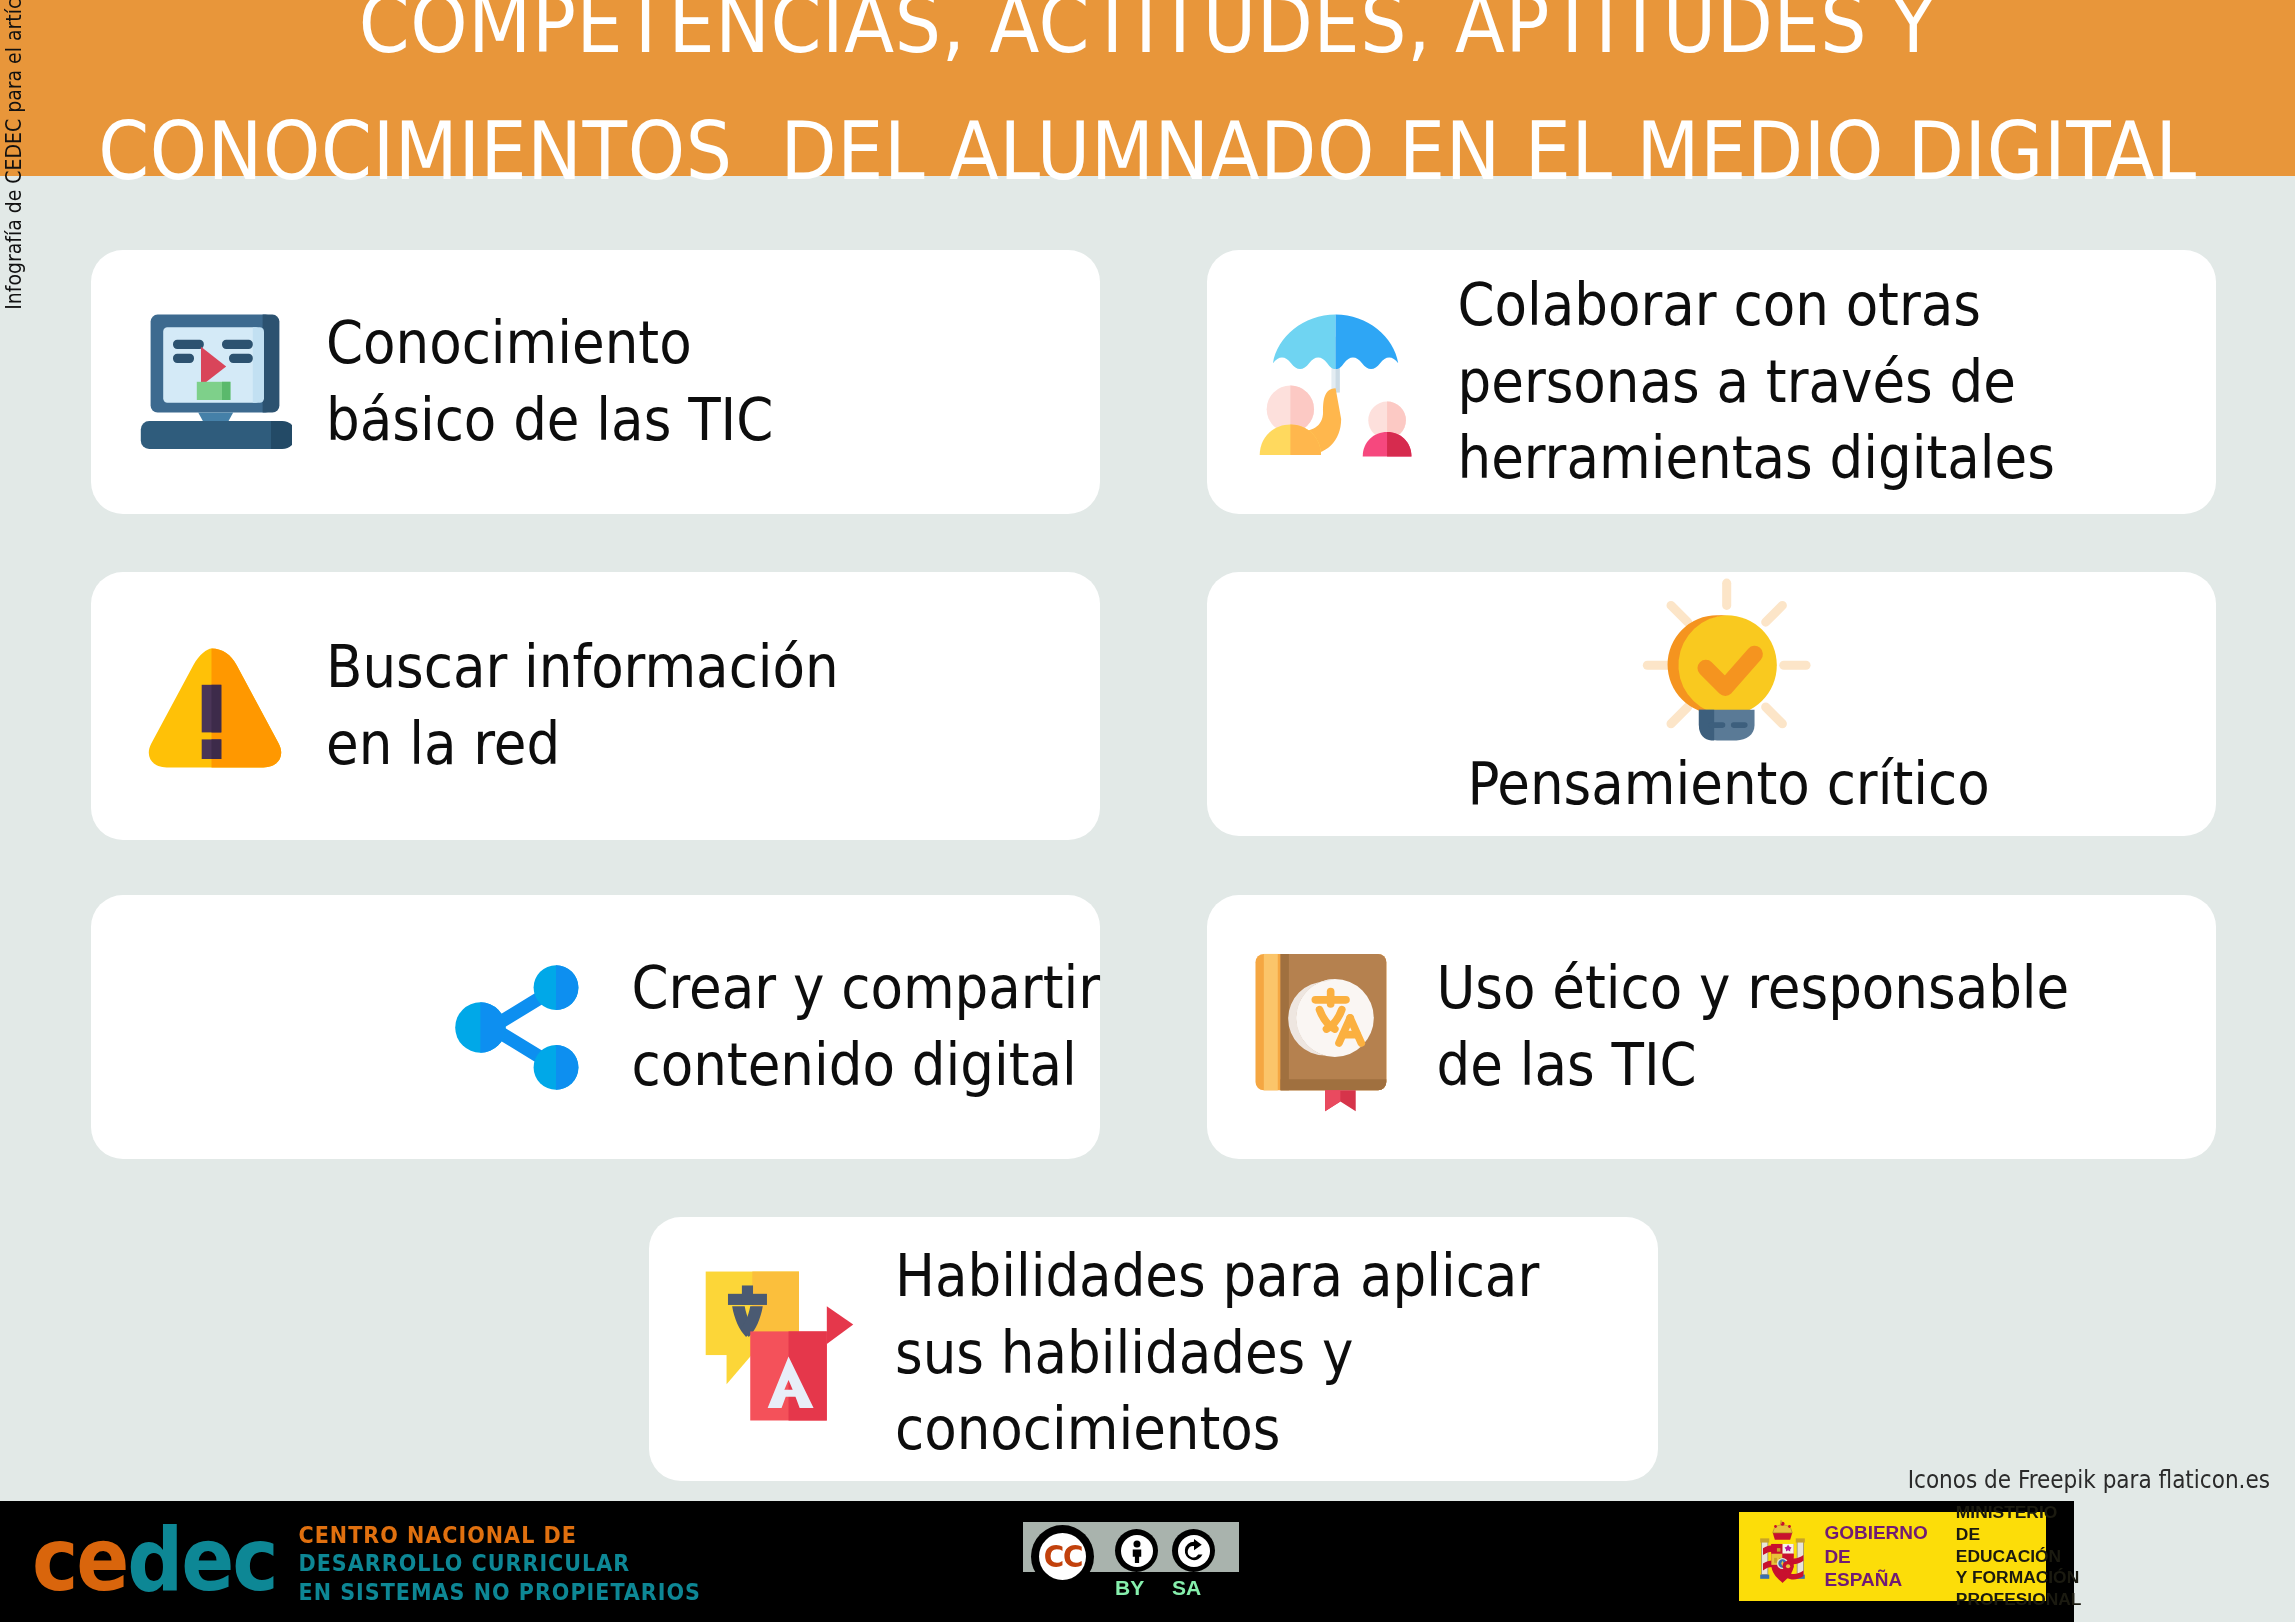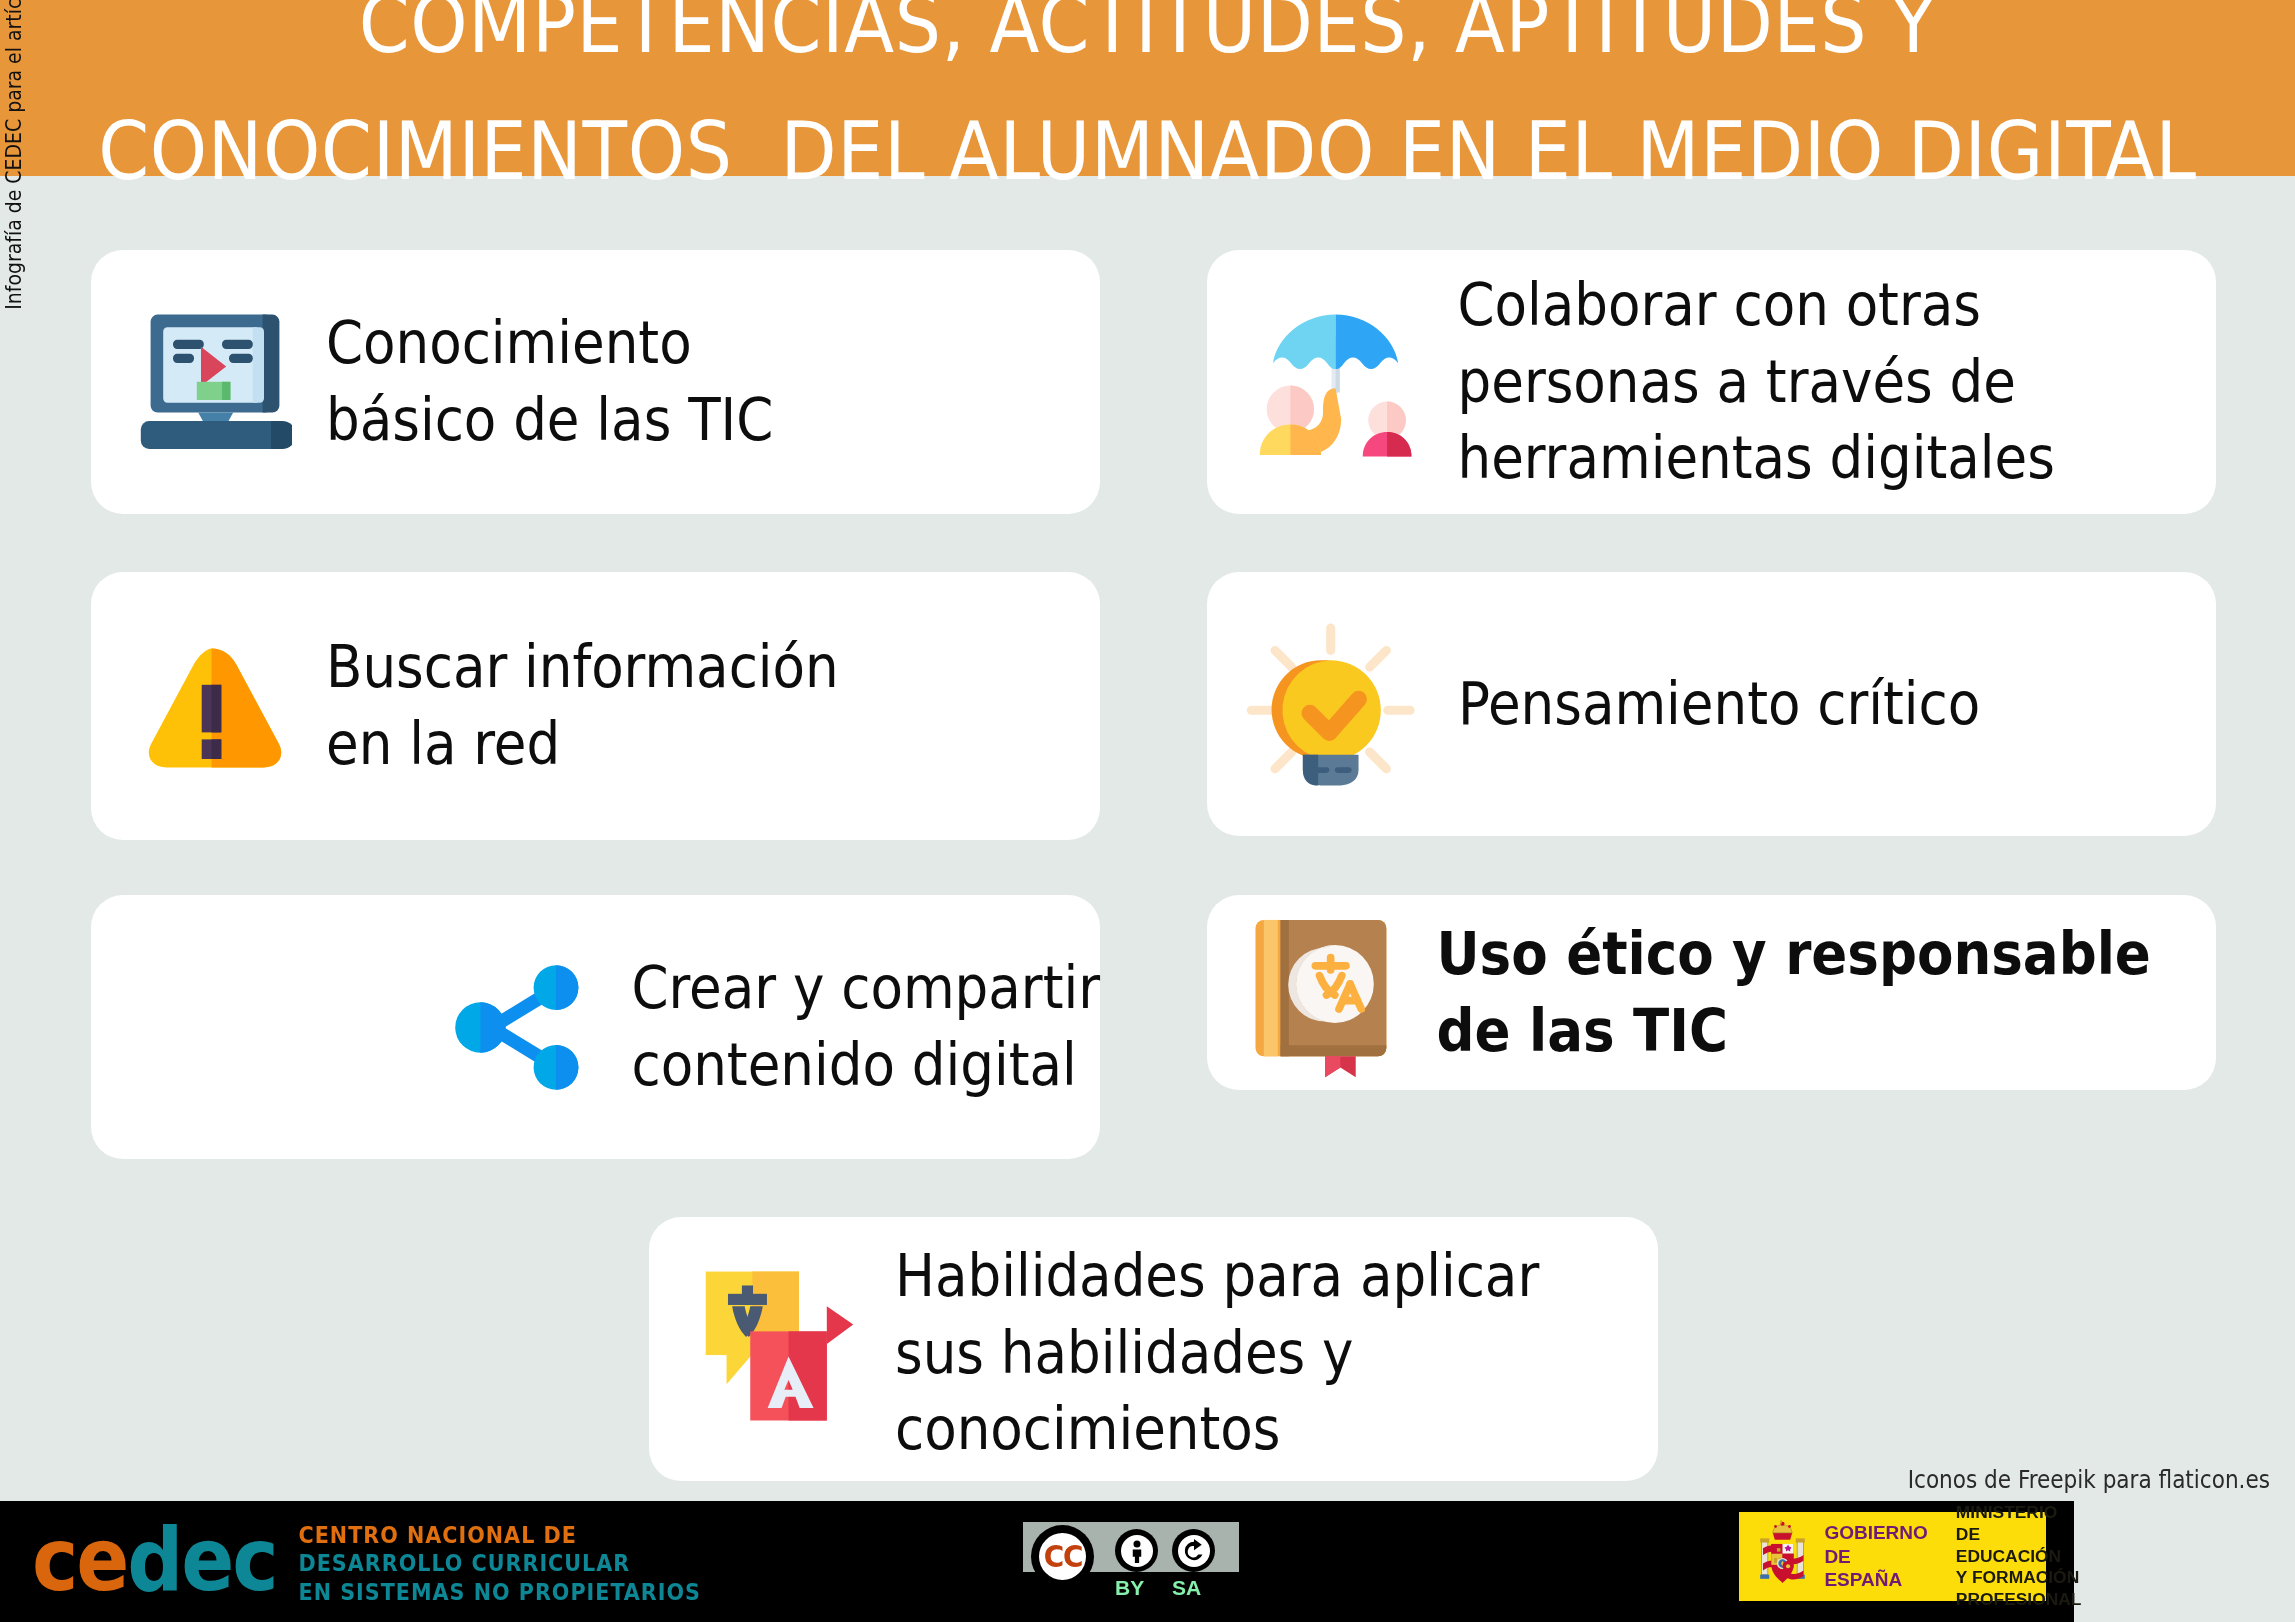--- a/index.html
+++ b/index.html
@@ -54,22 +54,22 @@
     color: #0d0d0d;
     font-size: 59px;
     line-height: 1.30;
     white-space: pre-line;
   }
 
   #card1 { left: 91px;  top: 250px;  width: 1009px; height: 264px; }
   #card2 { left: 91px;  top: 572px;  width: 1009px; height: 268px; }
   #card3 { left: 91px;  top: 895px; width: 1009px; height: 264px; justify-content: flex-end; }
   #card4 { left: 1207px; top: 250px;  width: 1009px; height: 264px; }
-  #card5 { left: 1207px; top: 572px;  width: 1009px; height: 264px; }
-  #card6 { left: 1207px; top: 895px; width: 1009px; height: 195px; font-weight: bold; }
+  #card5 { left: 1207px; top: 572px;  width: 1009px; height: 264px; flex-direction: column; }
+  #card6 { left: 1207px; top: 895px; width: 1009px; height: 264px; }
   #card7 { left: 649px;  top: 1217px; width: 1009px; height: 264px; }
 
   #card1 .ic, #card2 .ic, #card3 .ic { margin-left: 40px; }
   #card4 .ic, #card5 .ic, #card6 .ic { margin-left: 29px; }
   #card7 .ic { margin-left: 40px; }
   .card .label { margin-left: 34px; }
   #card4 .label, #card6 .label { margin-left: 26.5px; }
   #card7 .label { margin-left: 32px; margin-top: 8px; }
 
   

